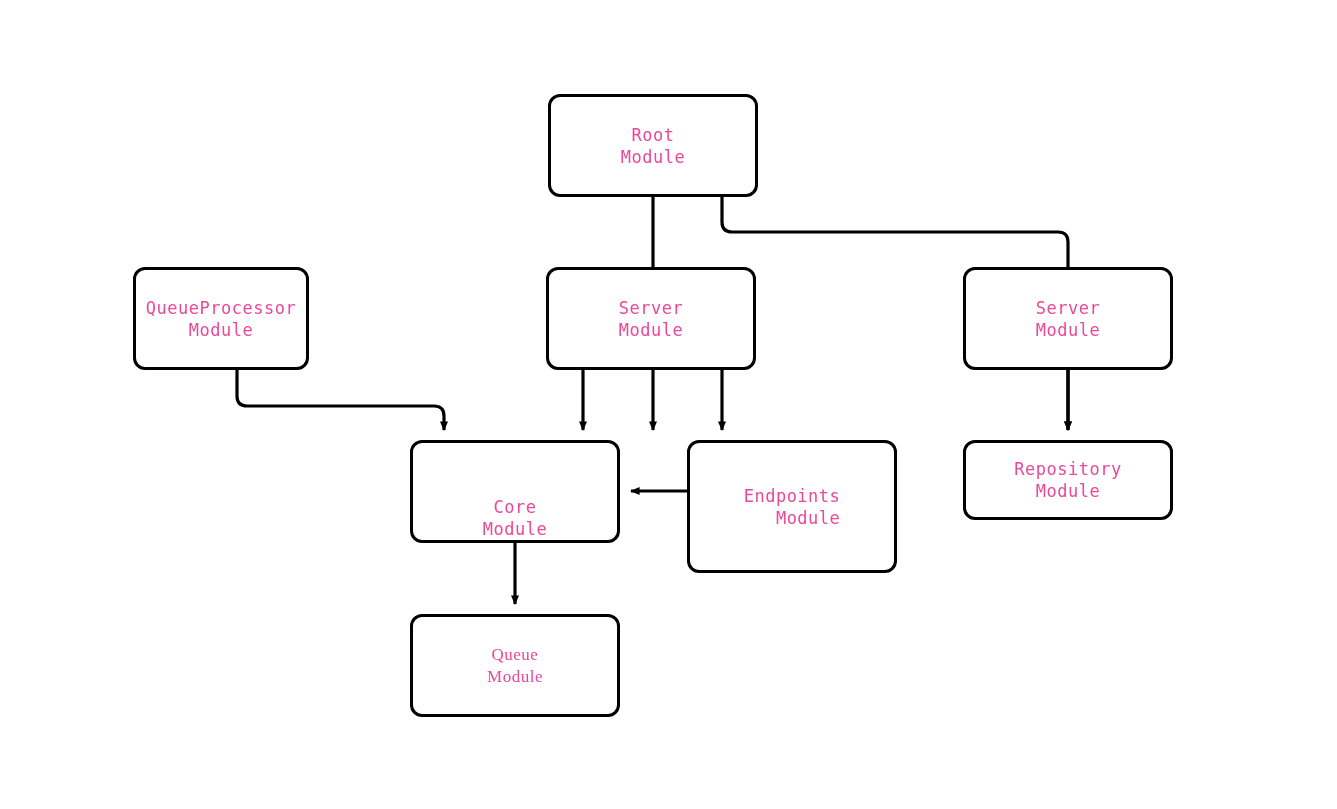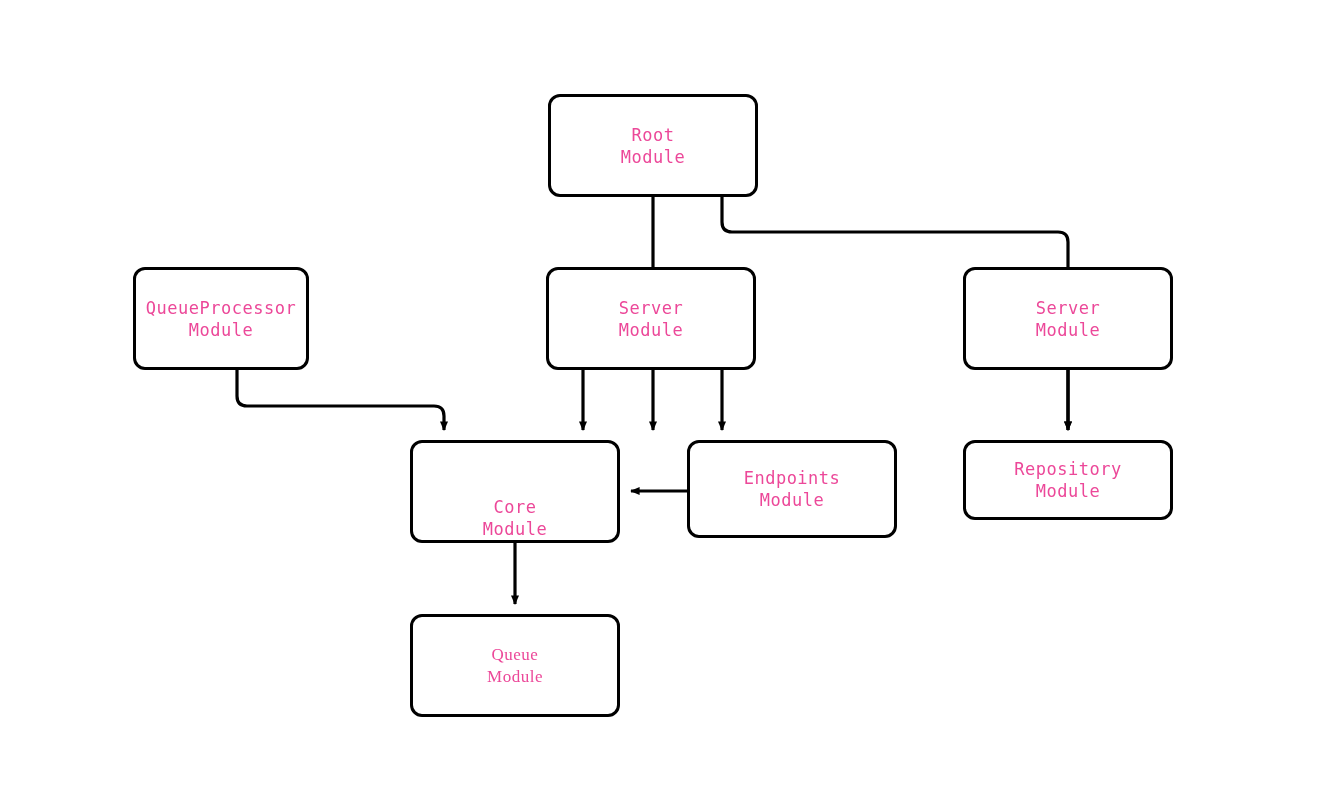--- a/index.html
+++ b/index.html
@@ -97,21 +97,21 @@
   <div class="node" id="node-global" style="left:963px; top:267px; width:210px; height:103px;">
     <span class="node-label">Server
 Module</span>
   </div>
 
   <div class="node" id="node-core" style="left:410px; top:440px; width:210px; height:103px;align-items:flex-end;">
     <span class="node-label">Core
 Module</span>
   </div>
 
-  <div class="node" id="node-endpoints" style="left:687px; top:440px; width:210px; height:98px;">
+  <div class="node" id="node-endpoints" style="left:687px; top:440px; width:210px; height:133px;text-align:right;">
     <span class="node-label">Endpoints
 Module</span>
   </div>
 
   <div class="node" id="node-repository" style="left:963px; top:440px; width:210px; height:80px;">
     <span class="node-label">Repository
 Module</span>
   </div>
 
   <div class="node" id="node-queue" style="left:410px; top:614px; width:210px; height:103px;font-family:Liberation Serif, serif;">

